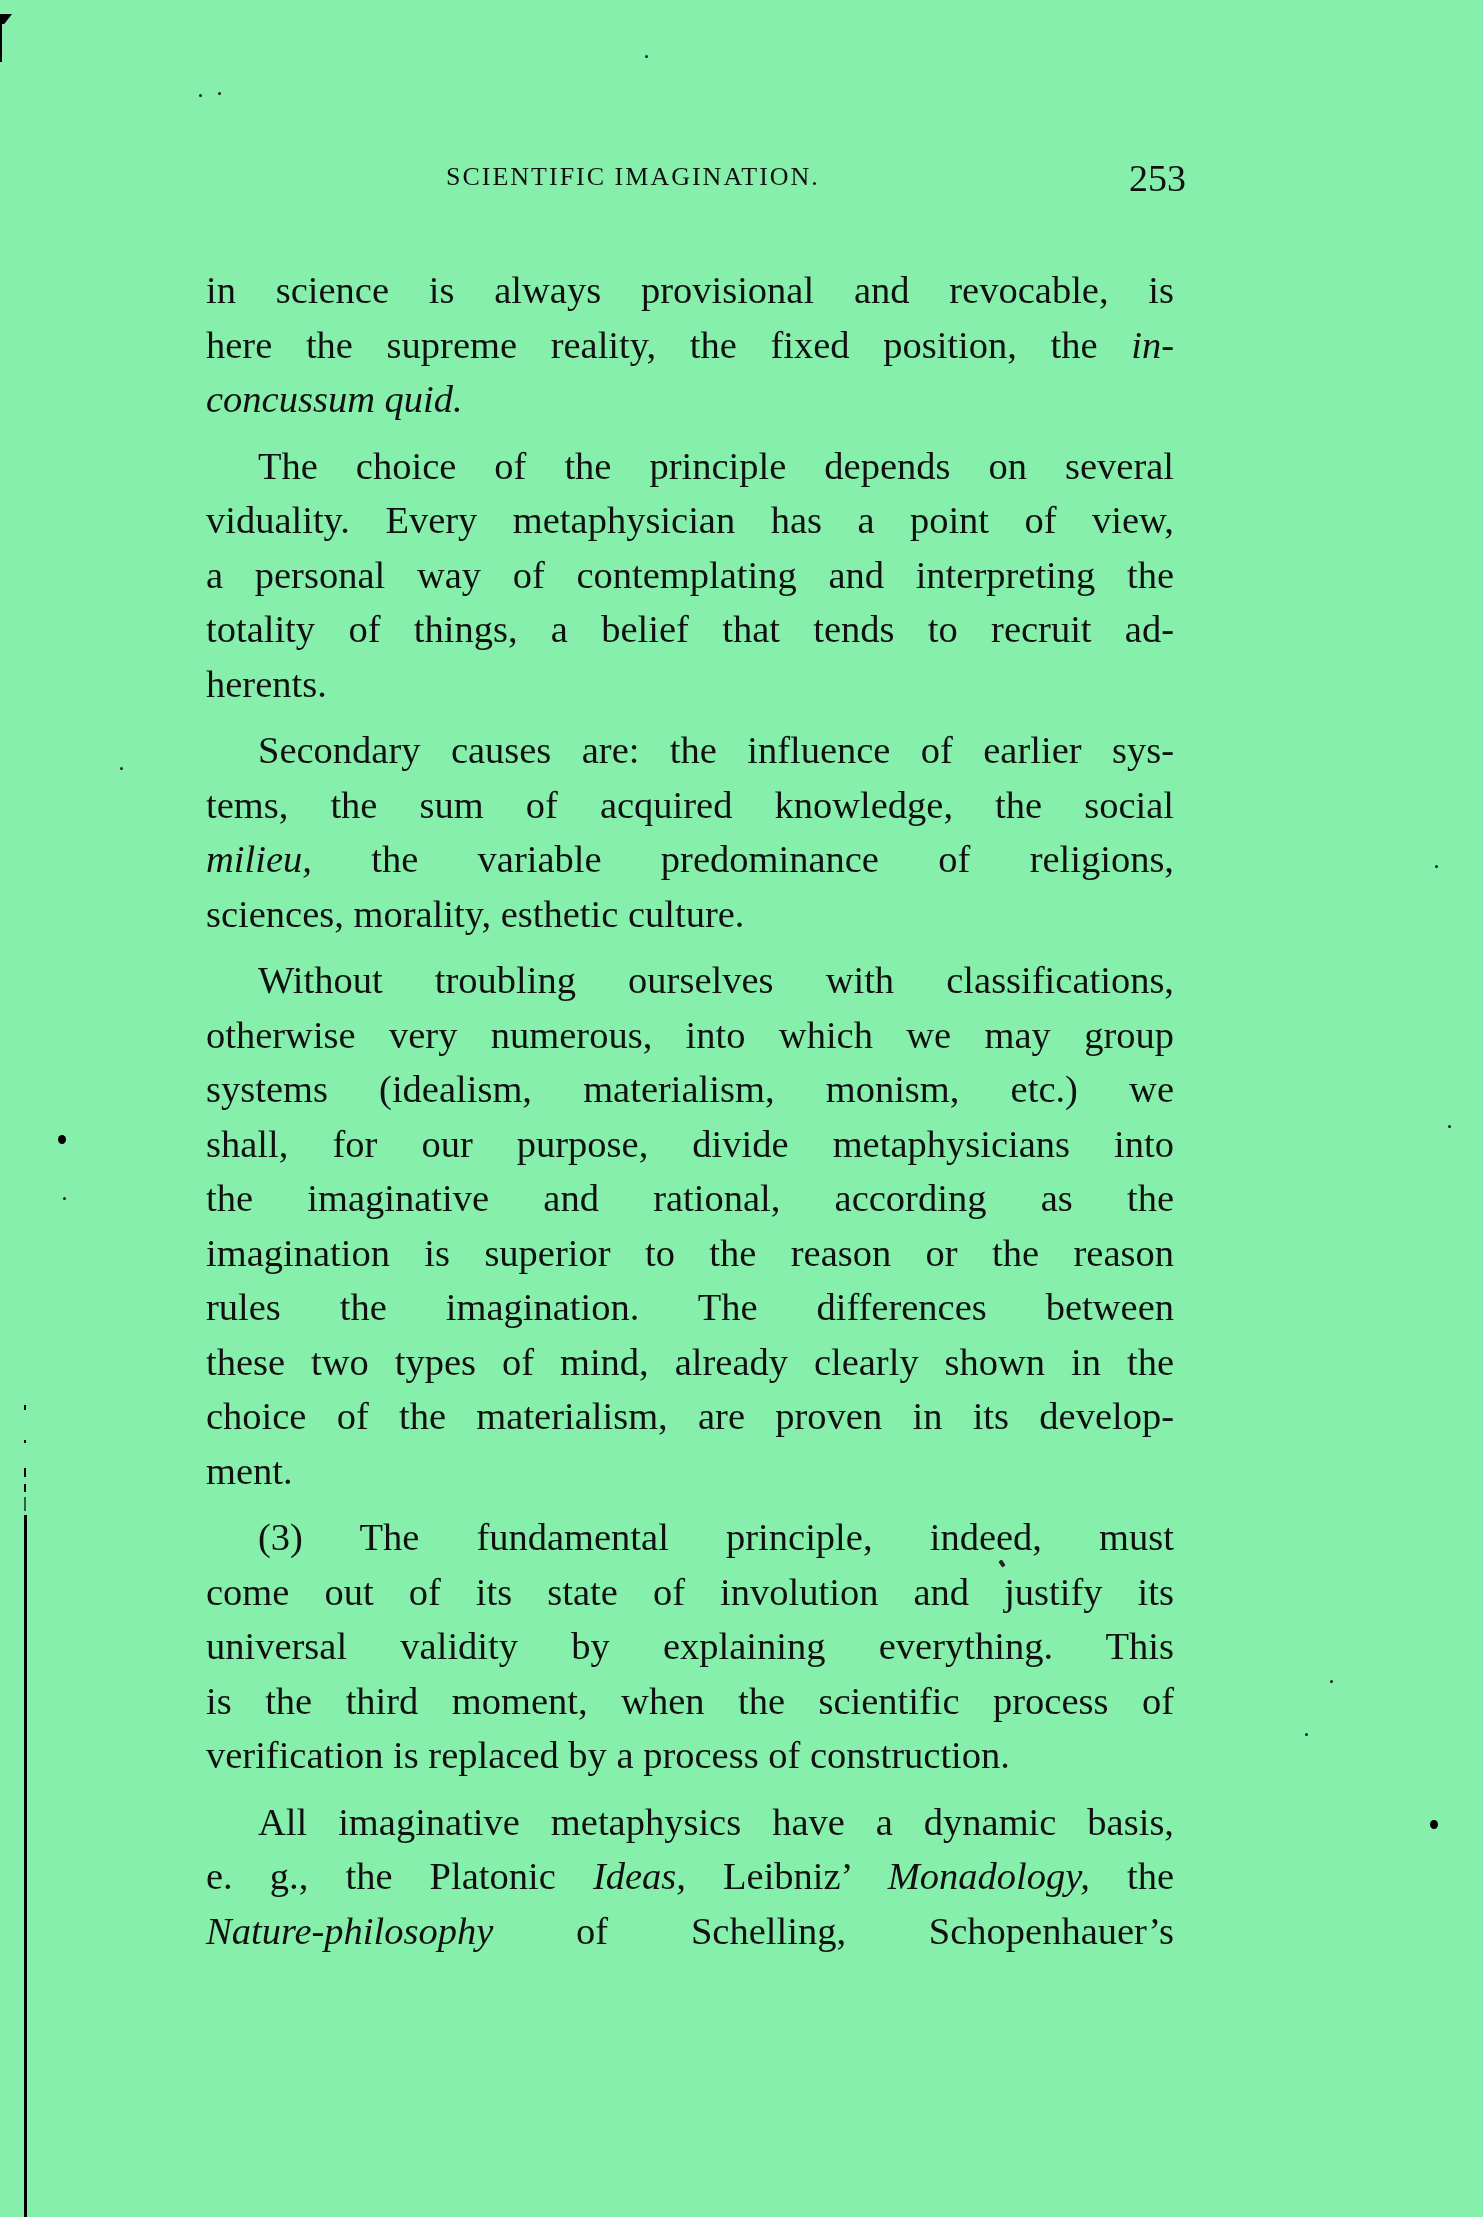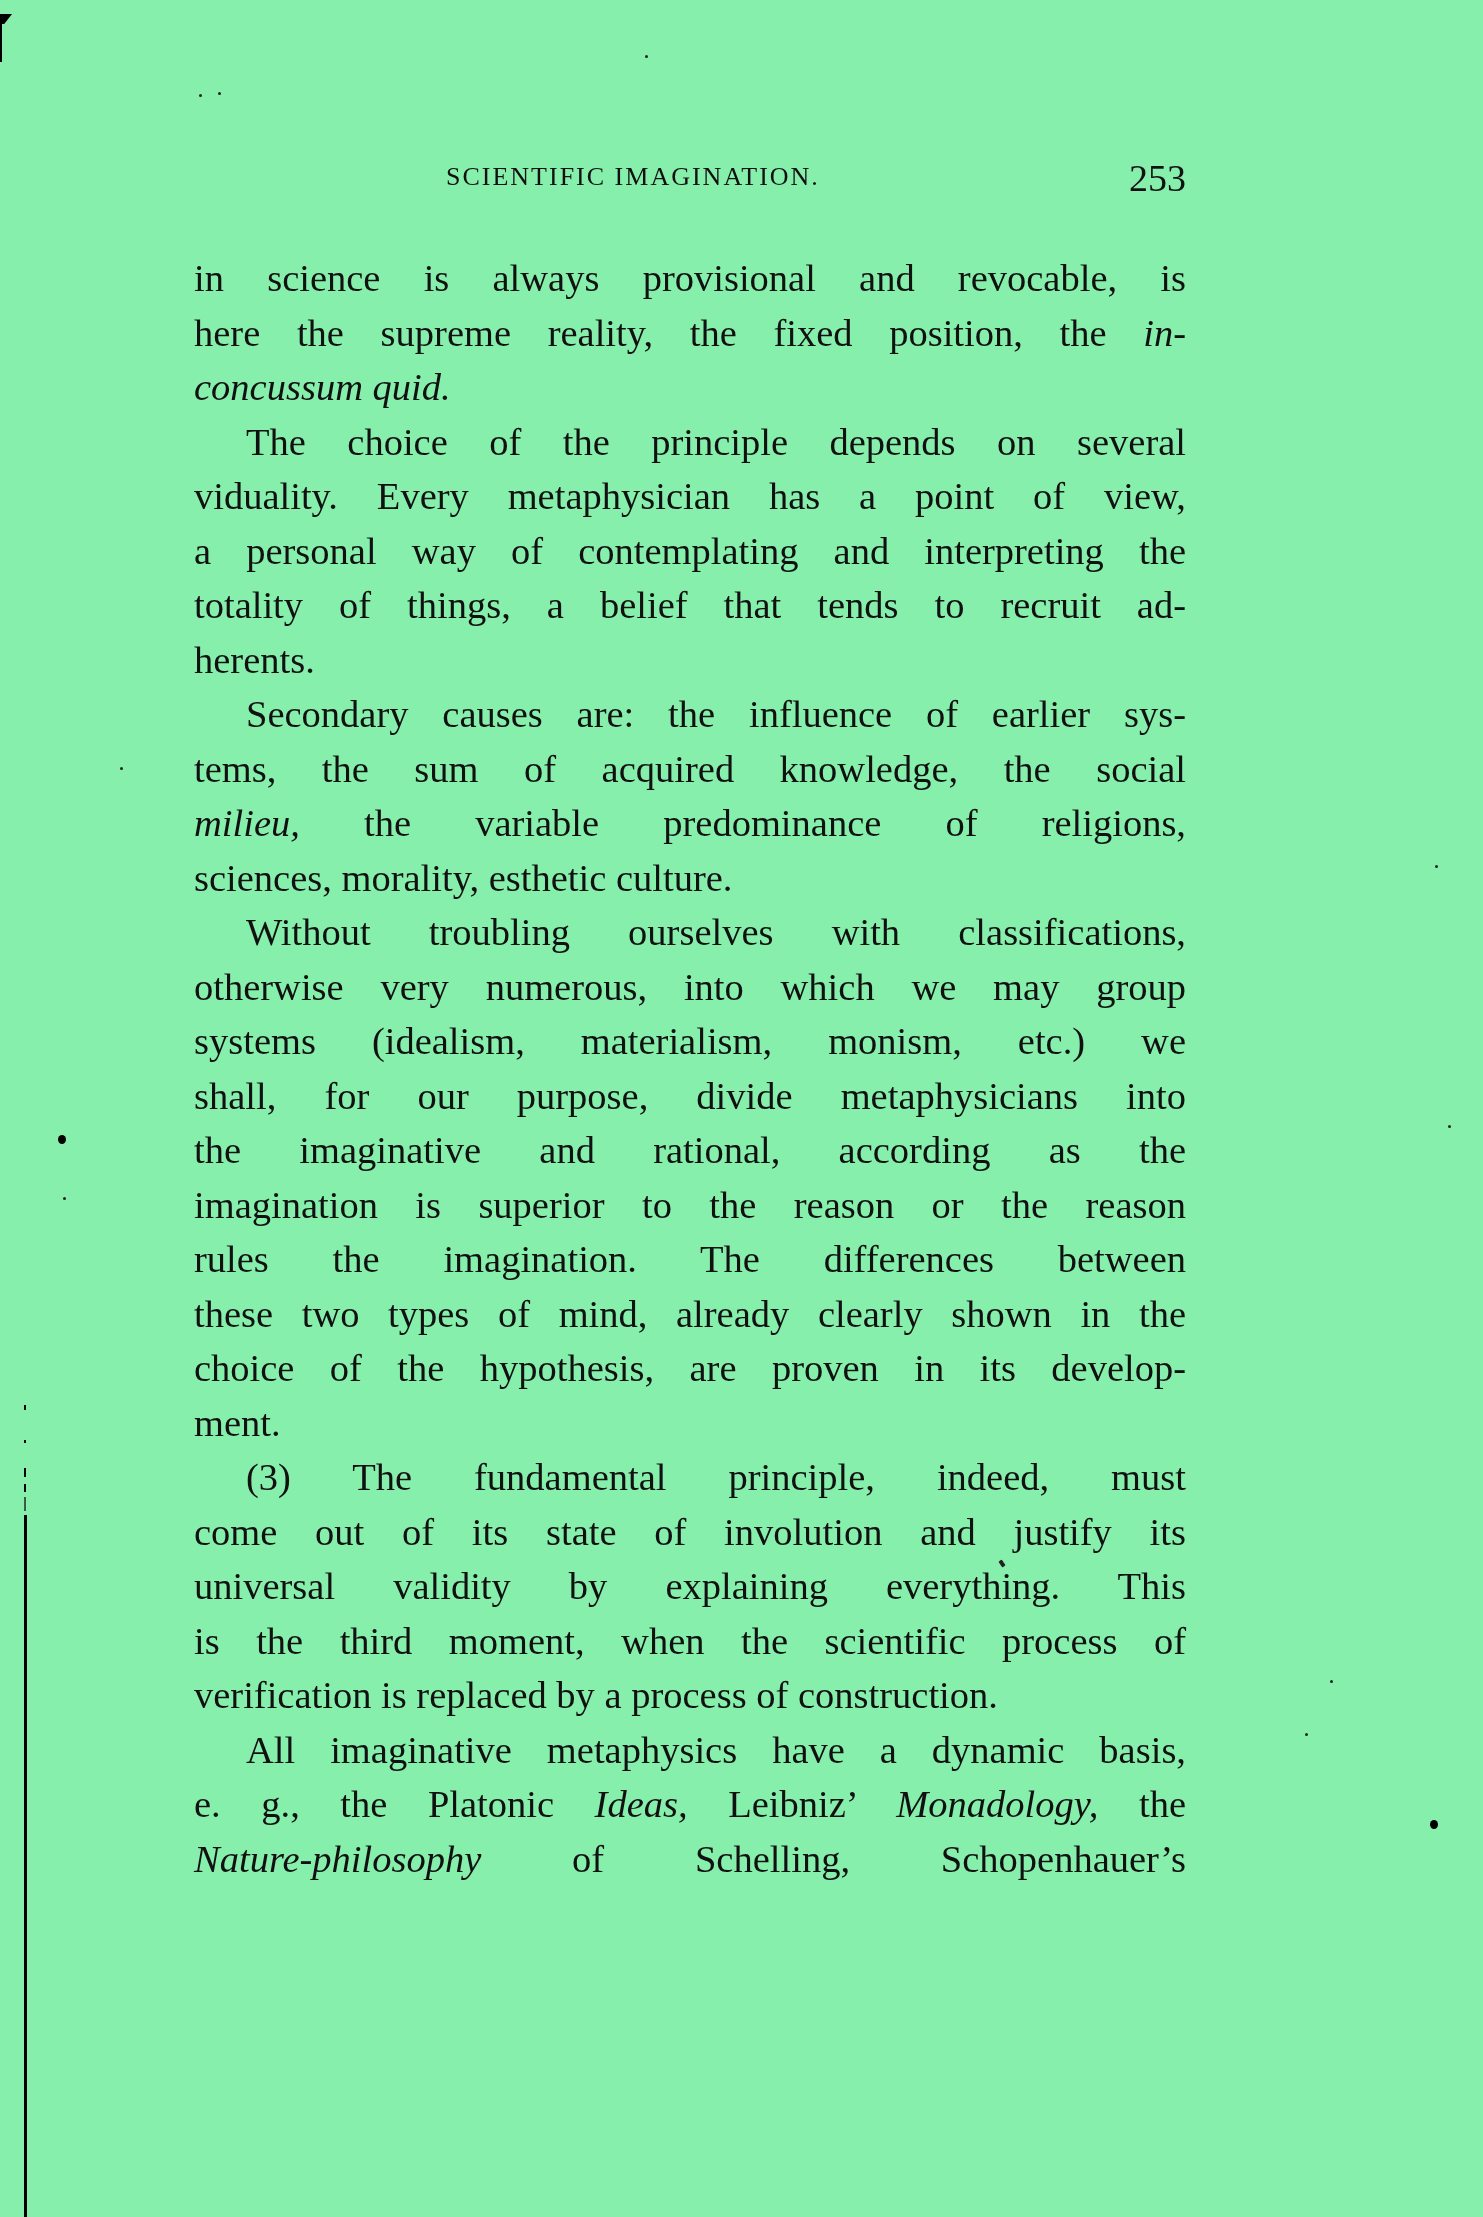--- a/index.html
+++ b/index.html
@@ -96,21 +96,21 @@
   
   .body-text {
     position: absolute;
     left: 194px;
     top: 251px;
     width: 992px;
     font-size: 38.5px;
     line-height: 54.5px;
   }
   .para {
-    margin: 0;
+    margin: 12px;
     padding: 0;
   }
   .line {
     display: block;
     height: 54.5px;
     white-space: nowrap;
     text-align: justify;
     text-align-last: justify;
   }
   .line.last {
@@ -174,21 +174,21 @@
       </div>
       <div class="para">
         <span class="line indent"><span>Without troubling ourselves with classifications,</span></span>
         <span class="line"><span>otherwise very numerous, into which we may group</span></span>
         <span class="line"><span>systems (idealism, materialism, monism, etc.) we</span></span>
         <span class="line"><span>shall, for our purpose, divide metaphysicians into</span></span>
         <span class="line"><span>the imaginative and rational, according as the</span></span>
         <span class="line"><span>imagination is superior to the reason or the reason</span></span>
         <span class="line"><span>rules the imagination.  The differences between</span></span>
         <span class="line"><span>these two types of mind, already clearly shown in the</span></span>
-        <span class="line"><span>choice of the hypothesis, are proven in its develop-</span></span>
+        <span class="line"><span>choice of the materialism, are proven in its develop-</span></span>
         <span class="line last"><span>ment.</span></span>
       </div>
       <div class="para">
         <span class="line indent"><span>(3) The fundamental principle, indeed, must</span></span>
         <span class="line"><span>come out of its state of involution and justify its</span></span>
         <span class="line"><span>universal validity by explaining everything.  This</span></span>
         <span class="line"><span>is the third moment, when the scientific process of</span></span>
         <span class="line last"><span>verification is replaced by a process of construction.</span></span>
       </div>
       <div class="para">

